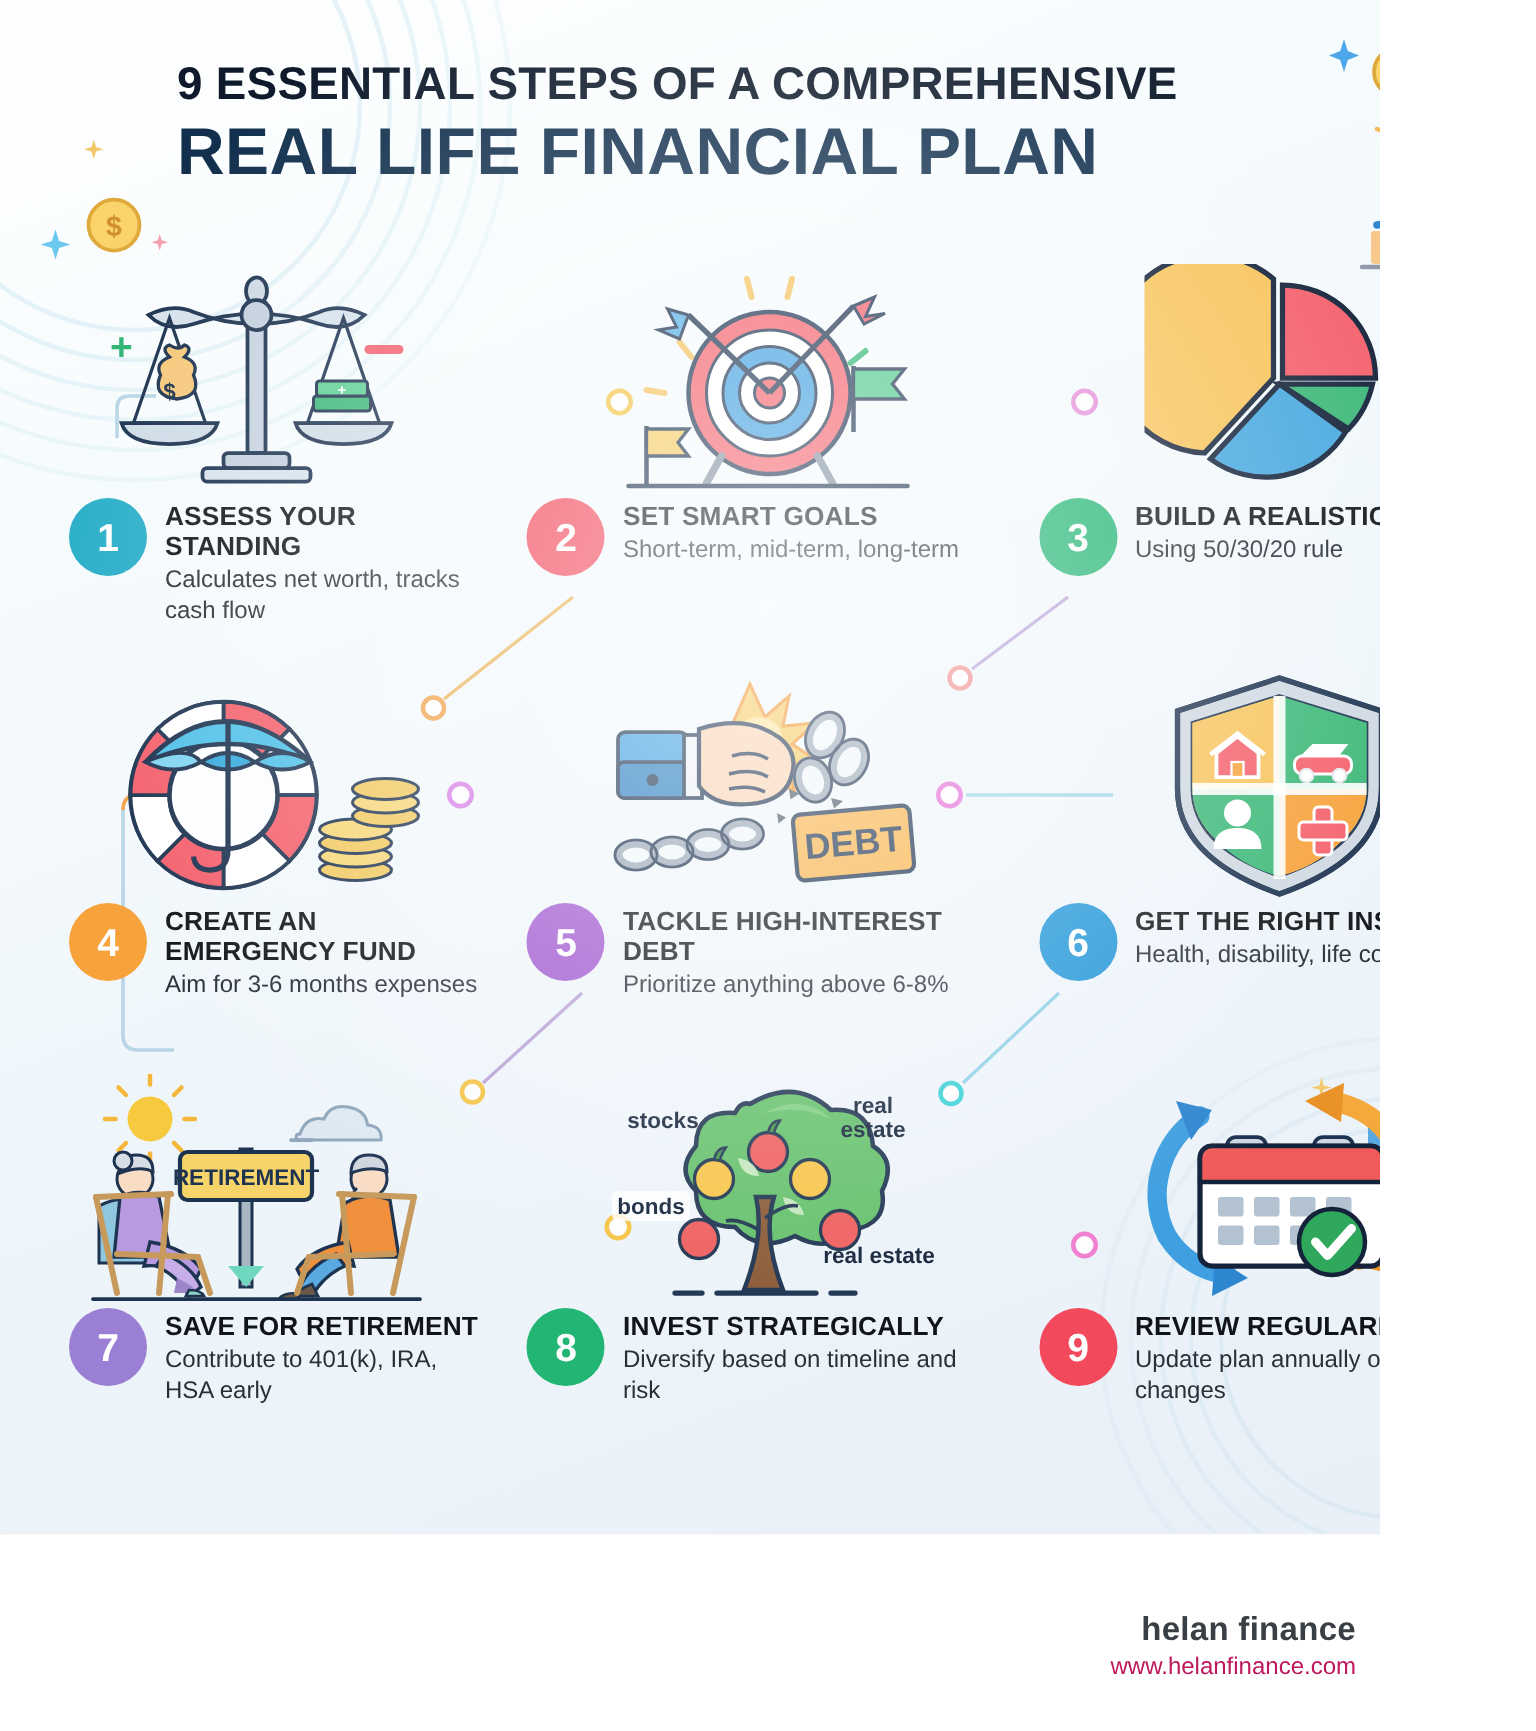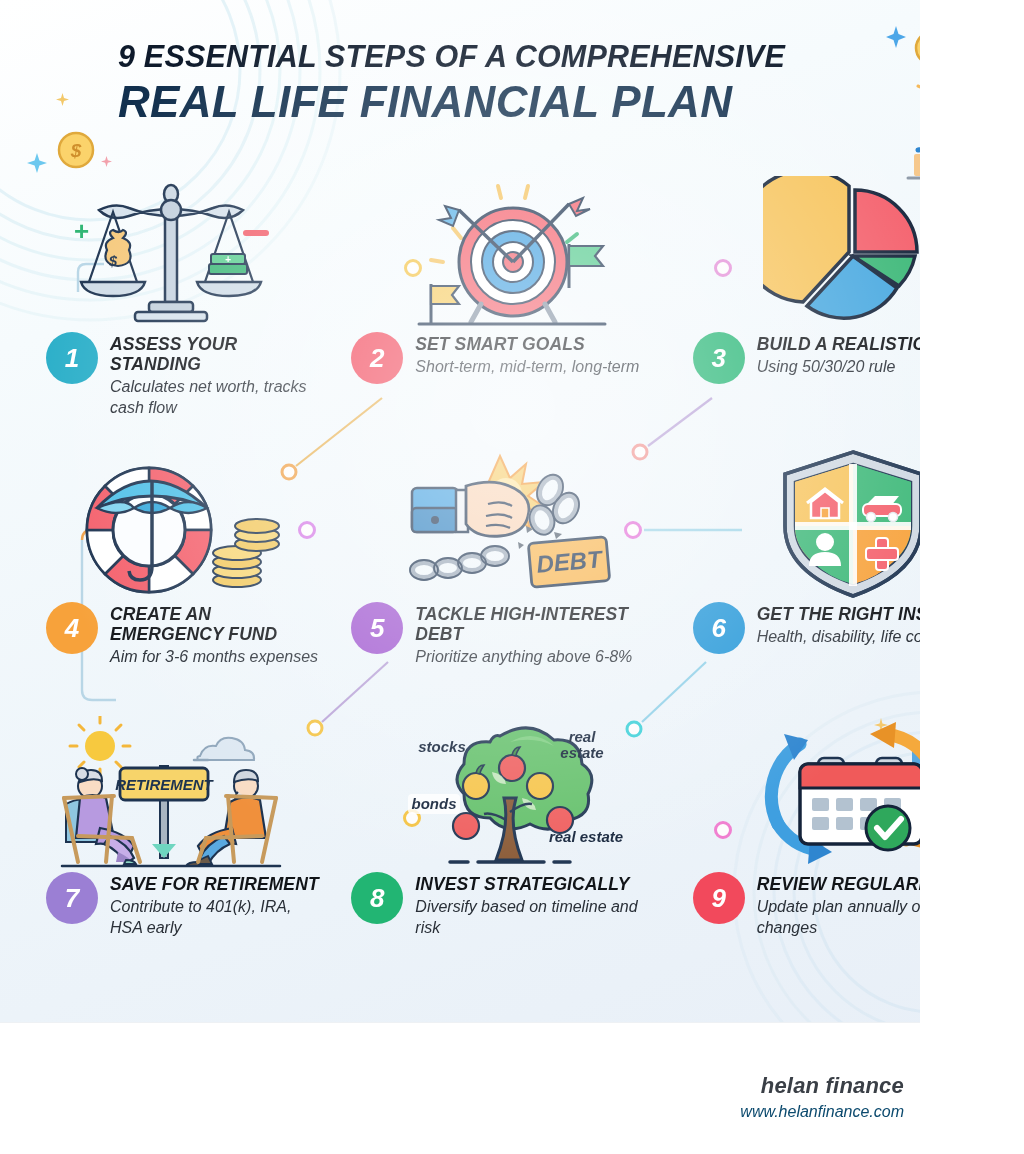--- a/index.html
+++ b/index.html
@@ -2,21 +2,21 @@
 <html><head>
 <meta charset="utf-8">
 <style>
   * { box-sizing: border-box; margin: 0; padding: 0; }
   html, body {
     width: 1024px; height: 1154px;
     font-family: "Liberation Sans", sans-serif;
     background: #ffffff;
     overflow: hidden;
   }
-  .page { position: relative; width: 920px; height: 1154px; overflow: hidden; font-style: italic; }
+  .page { position: relative; width: 920px; height: 1154px; overflow: hidden; }
 
   
   .canvas {
     position: absolute; left: 0; top: 0; width: 1024px; height: 1022px;
     background: linear-gradient(160deg,#ffffff 0%,#f6fbfd 25%,#eef5fa 60%,#e8eff7 100%);
     overflow: hidden;
   }
   .canvas::after{
     content:""; position:absolute; inset:0;
     background: radial-gradient(circle at 50% 40%, rgba(255,255,255,.55) 0%, rgba(255,255,255,0) 60%);
@@ -76,21 +76,21 @@
   
   .connectors { position: absolute; left: 0; top: 0; width: 1024px; height: 1022px; pointer-events: none; }
 
   
   .footer {
     position: absolute; left: 0; top: 1022px; width: 1024px; height: 132px;
     background: #ffffff; border-top: 1px solid #eef1f4;
   }
   .brand { position: absolute; right: 120px; top: 50px; text-align: right; }
   .brand-name { font-size: 22px; font-weight: 700; color: #3a3f46; letter-spacing: .2px; }
-  .brand-url { font-size: 16px; color: #0c4a6e; margin-top: 4px; }
+  .brand-url { font-size: 16px; color: #be185d; margin-top: 4px; }
   .brand-logo {
     position: absolute; right: 28px; top: 54px; width: 62px; height: 62px;
     background: #f0f1f4; border-radius: 10px; display:flex; align-items:center; justify-content:center;
   }
 
   
   .deco { position: absolute; pointer-events: none; }
 </style>
 </head>
 <body>

